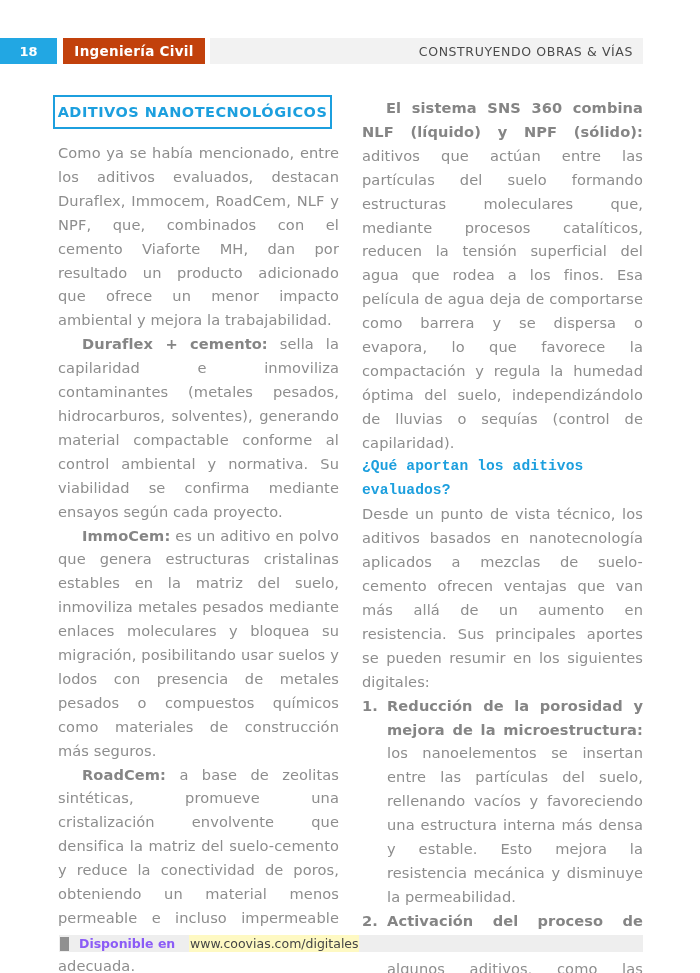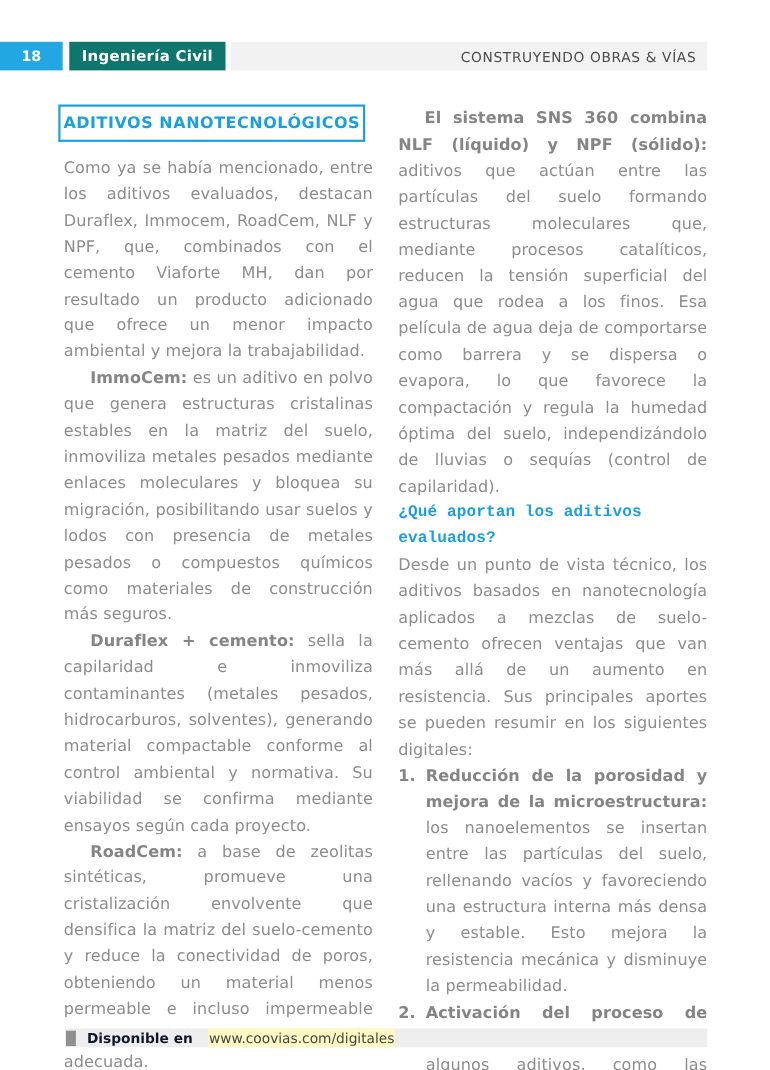--- a/index.html
+++ b/index.html
@@ -17,21 +17,21 @@
   
   .header { position: absolute; top: 38px; left: 0; width: 700px; height: 26px; }
   .page-number {
     position: absolute; left: 0; top: 0; width: 57px; height: 26px;
     background: #22a7e3; color: #ffffff;
     font-size: 13px; font-weight: bold;
     display: flex; align-items: center; justify-content: center;
   }
   .section-badge {
     position: absolute; left: 63px; top: 0; width: 142px; height: 26px;
-    background: #0f766e; color: #ffffff;
+    background: #c2410c; color: #ffffff;
     font-size: 13.5px; font-weight: bold; letter-spacing: 0.3px;
     display: flex; align-items: center; justify-content: center;
   }
   .magazine-bar {
     position: absolute; left: 210px; top: 0; width: 433px; height: 26px;
     background: #f2f2f2; color: #4b4b4b;
     font-size: 12.5px; font-weight: normal; letter-spacing: 0.6px;
     display: flex; align-items: center; justify-content: flex-end;
     padding-right: 10px;
   }
@@ -71,21 +71,21 @@
   .footer-bar {
     position: absolute; left: 59px; top: 935px; width: 584px; height: 17px;
     background: #eeeeee;
     display: flex; align-items: center;
   }
   .footer-square {
     width: 9px; height: 14px; margin-left: 1px;
     background: #909090; flex: 0 0 auto;
   }
   .footer-label {
-    color: #0f172a; font-size: 12.5px; font-weight: bold;
+    color: #8b5cf6; font-size: 12.5px; font-weight: bold;
     margin-left: 10px; white-space: nowrap;
   }
   .footer-url-box {
     margin-left: 14px; width: 170px; height: 17px;
     background: #fef9c3; color: #454545;
     font-size: 12.5px;
     display: flex; align-items: center; justify-content: center;
     white-space: nowrap;
   }
 </style>
@@ -99,22 +99,22 @@
     <div class="section-badge">Ingeniería Civil</div>
     <div class="magazine-bar">CONSTRUYENDO OBRAS &amp; VÍAS</div>
   </div>
 
   <div class="title-box">
     <span>ADITIVOS NANOTECNOLÓGICOS</span>
   </div>
 
   <div class="col col-left">
     <p><span>Como ya se había mencionado, entre los aditivos evaluados, destacan Duraflex, Immocem, RoadCem, NLF y NPF, que, combinados con el cemento Viaforte MH, dan por resultado un producto adicionado que ofrece un menor impacto ambiental y mejora la trabajabilidad.</span></p>
+    <p class="indent"><b class="lead">Duraflex + cemento:</b><span> sella la capilaridad e inmoviliza contaminantes (metales pesados, hidrocarburos, solventes), generando material compactable conforme al control ambiental y normativa. Su viabilidad se confirma mediante ensayos según cada proyecto.</span></p>
     <p class="indent"><b class="lead">ImmoCem:</b><span> es un aditivo en polvo que genera estructuras cristalinas estables en la matriz del suelo, inmoviliza metales pesados mediante enlaces moleculares y bloquea su migración, posibilitando usar suelos y lodos con presencia de metales pesados o compuestos químicos como materiales de construcción más seguros.</span></p>
-    <p class="indent"><b class="lead">Duraflex + cemento:</b><span> sella la capilaridad e inmoviliza contaminantes (metales pesados, hidrocarburos, solventes), generando material compactable conforme al control ambiental y normativa. Su viabilidad se confirma mediante ensayos según cada proyecto.</span></p>
     <p class="indent"><b class="lead">RoadCem:</b><span> a base de zeolitas sintéticas, promueve una cristalización envolvente que densifica la matriz del suelo-cemento y reduce la conectividad de poros, obteniendo un material menos permeable e incluso impermeable bajo mezclado y compactación adecuada.</span></p>
   </div>
 
   <div class="col col-right">
     <p class="indent"><b class="lead">El sistema SNS 360 combina NLF (líquido) y NPF (sólido):</b><span> aditivos que actúan entre las partículas del suelo formando estructuras moleculares que, mediante procesos catalíticos, reducen la tensión superficial del agua que rodea a los finos. Esa película de agua deja de comportarse como barrera y se dispersa o evapora, lo que favorece la compactación y regula la humedad óptima del suelo, independizándolo de lluvias o sequías (control de capilaridad).</span></p>
     <p class="sub-heading">¿Qué aportan los aditivos evaluados?</p>
     <p><span>Desde un punto de vista técnico, los aditivos basados en nanotecnología aplicados a mezclas de suelo-cemento ofrecen ventajas que van más allá de un aumento en resistencia. Sus principales aportes se pueden resumir en los siguientes digitales:</span></p>
     <div class="num-list">
       <div class="num-item">
         <span class="num">1.</span>

